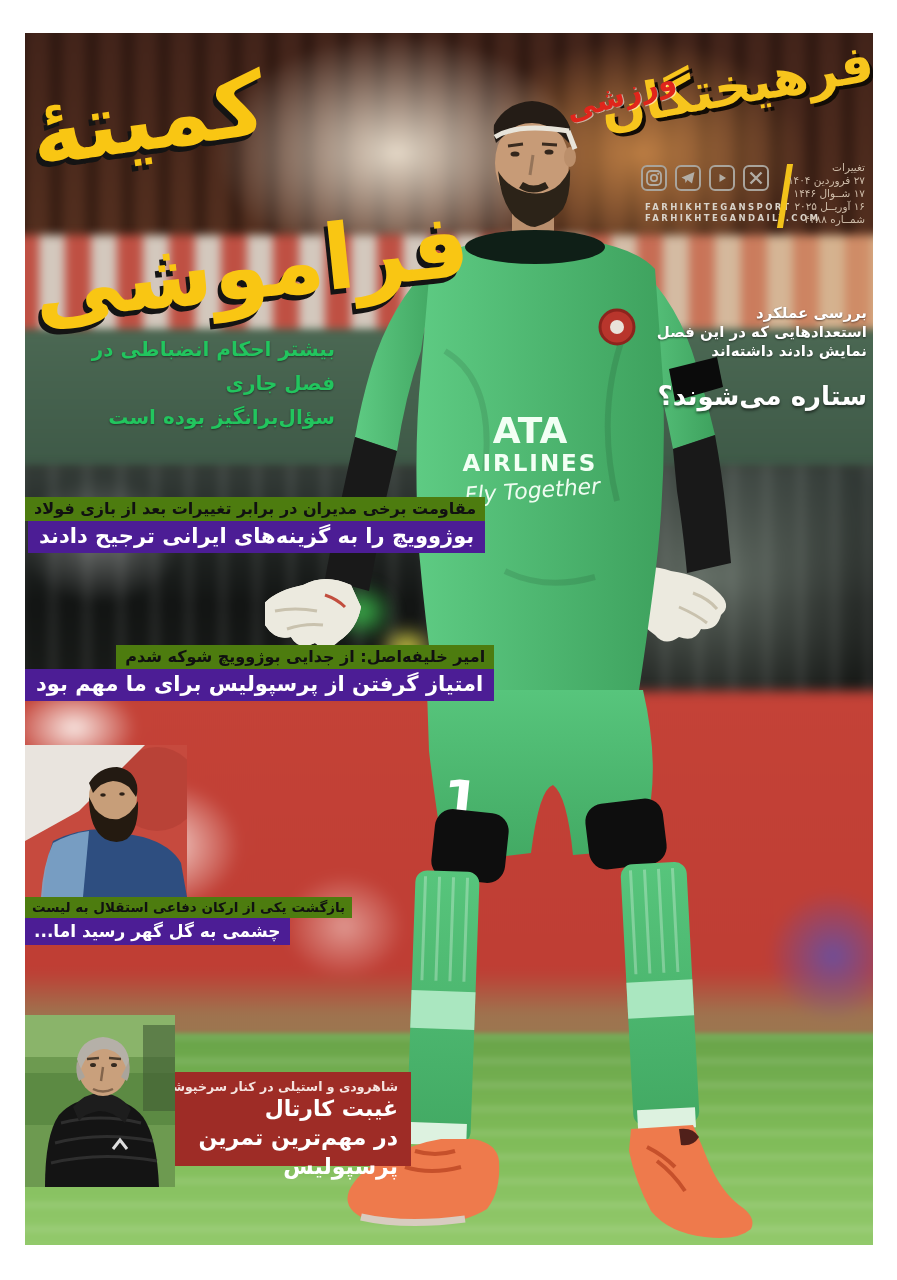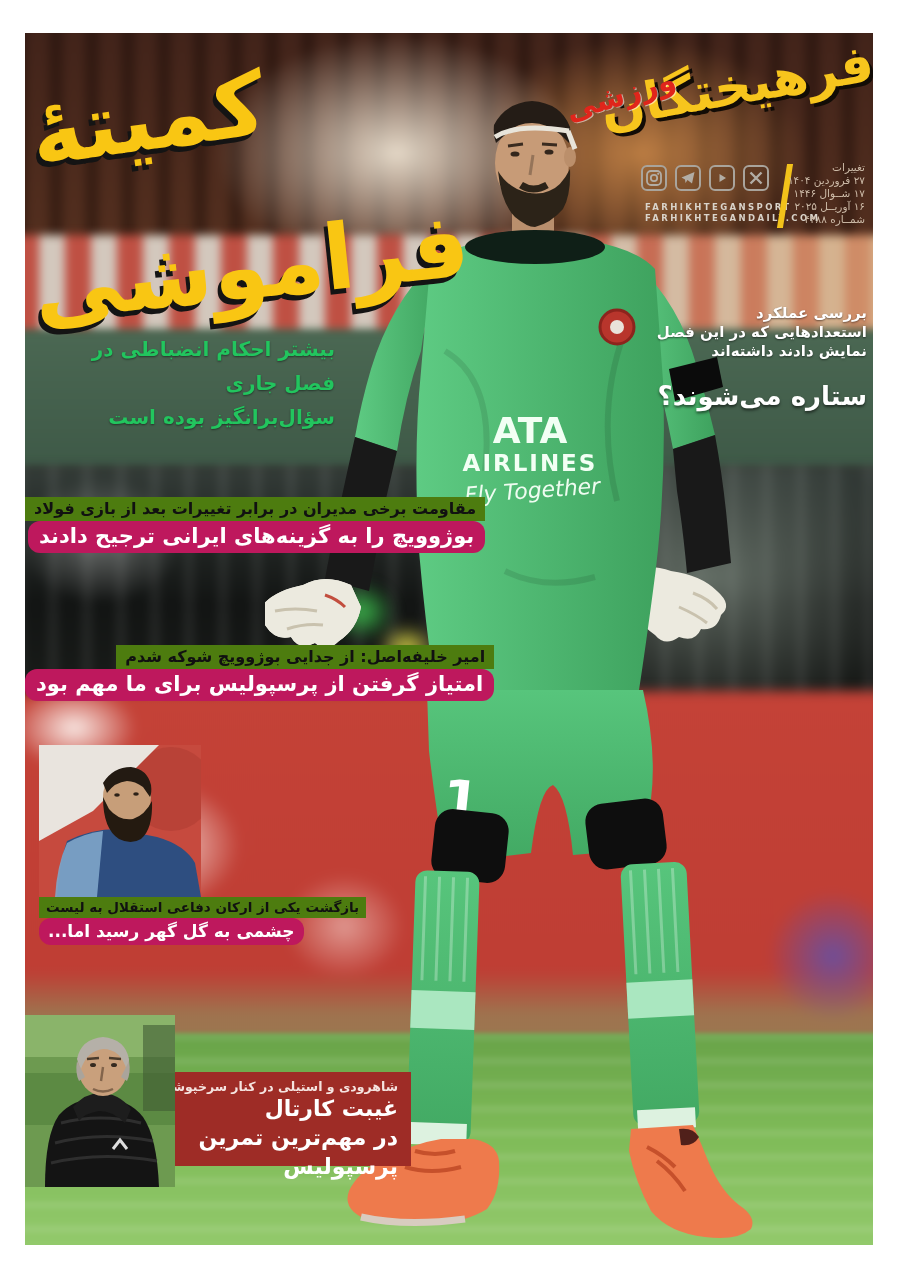--- a/index.html
+++ b/index.html
@@ -69,24 +69,24 @@
   .deck{position:absolute;left:10px;top:299px;width:300px;direction:rtl;text-align:right;color:#22c55e;
       font-size:20px;font-weight:bold;line-height:34px;text-shadow:0 1px 2px rgba(0,0,0,.45);}
   
   .talents{position:absolute;left:592px;top:271px;width:250px;direction:rtl;text-align:right;color:#fff;}
   .talents .kicker{font-size:15px;font-weight:bold;line-height:19px;text-shadow:0 1px 2px rgba(0,0,0,.5);}
   .talents .big{font-size:26px;font-weight:bold;margin-top:20px;text-shadow:0 2px 3px rgba(0,0,0,.55);}
   
   .story{position:absolute;left:0;direction:rtl;}
   .strip{display:table;direction:rtl;white-space:nowrap;}
   .strip.kick{background:#4d7c0f;color:#111;font-size:16px;font-weight:bold;padding:2px 9px 3px;}
-  .strip.head{background:#be185d;color:#fff;font-size:21px;font-weight:bold;padding:3px 11px 5px;border-radius:12px;}
+  .strip.head{background:#4c1d95;color:#fff;font-size:21px;font-weight:bold;padding:3px 11px 5px;}
   .story-1{top:464px;}
   .story-2{top:612px;}
-  .cheshmi-card{position:absolute;left:14px;top:712px;}
+  .cheshmi-card{position:absolute;left:0;top:712px;}
   .cheshmi-card .photo-in{display:block;}
   .cheshmi-card .strip.kick{font-size:13.5px;padding:2px 7px 3px;}
   .cheshmi-card .strip.head{font-size:17px;padding:3px 9px 4px;}
   
   .kartal-banner{position:absolute;left:52px;top:1039px;width:334px;height:94px;background:#9e2c26;
       color:#fff;direction:rtl;text-align:right;padding:7px 13px 0 10px;}
   .kartal-banner .kicker{font-size:12.5px;font-weight:bold;color:#f5e3df;}
   .kartal-banner .big{font-size:22px;font-weight:bold;line-height:29px;}
   .kartal-photo{position:absolute;left:0;top:982px;}
 </style>

